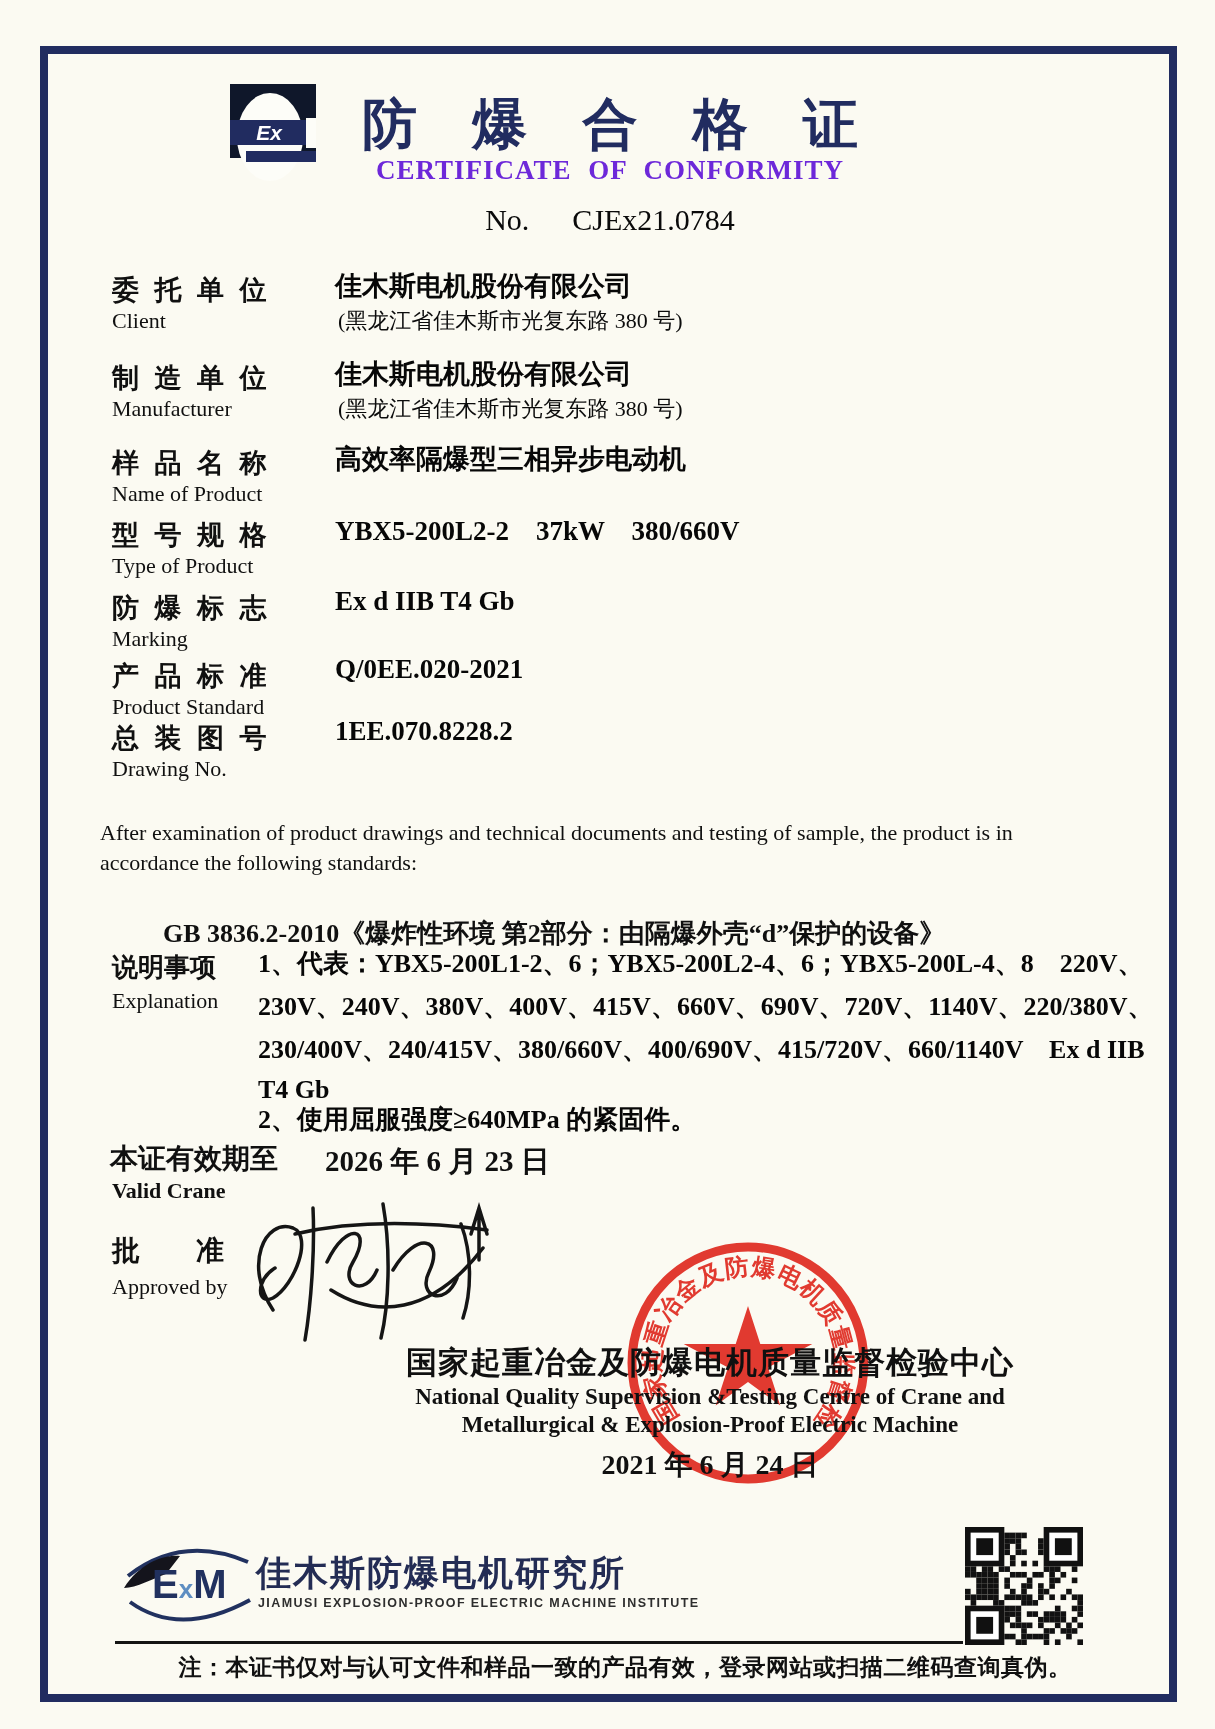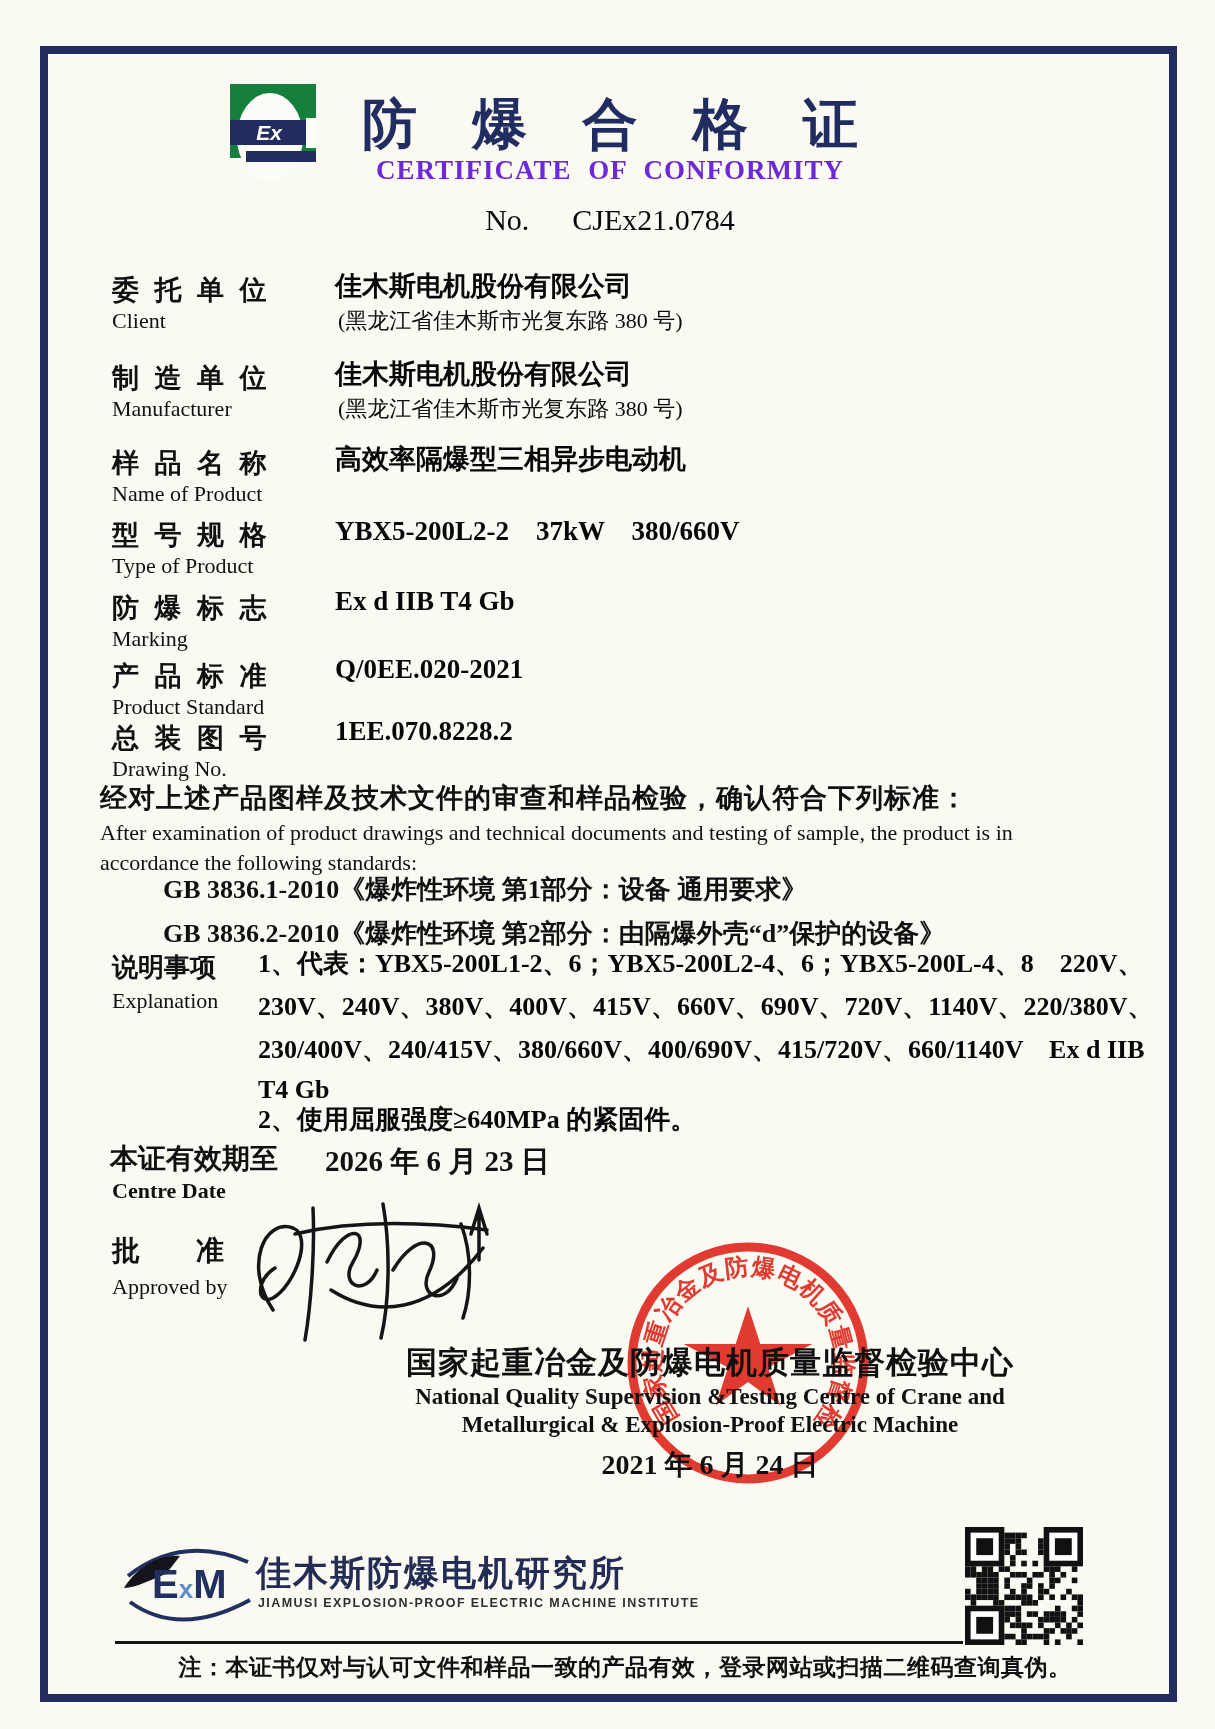--- a/index.html
+++ b/index.html
@@ -1,21 +1,21 @@
 <!DOCTYPE html>
 <html><head>
 <meta charset="utf-8">
 <style>
   html,body{margin:0;padding:0;background:#e8e8e4;}
   .page{position:relative;width:1215px;height:1729px;margin:0 auto;background:#fbfaf2;
         font-family:"Liberation Sans",sans-serif;color:#101010;overflow:hidden;}
   .border-frame{position:absolute;left:40px;top:46px;width:1121px;height:1640px;
         border:8px solid #212c60;}
   
-  .ex-logo{position:absolute;left:230px;top:84px;width:86px;height:74px;background:#15803d;}
+  .ex-logo{position:absolute;left:230px;top:84px;width:86px;height:74px;background:#0f172a;}
   .ex-logo .oval{position:absolute;left:7px;top:9px;width:66px;height:88px;background:#fdfdf8;border-radius:50%;}
   .ex-logo .bar1{position:absolute;left:0;top:36px;width:86px;height:25px;background:#212c60;}
   .ex-logo .bar2{position:absolute;left:16px;top:67px;width:70px;height:11px;background:#212c60;}
   .ex-logo .notch{position:absolute;left:76px;top:34px;width:10px;height:30px;background:#fdfdf8;}
   .ex-logo .ex-text{position:absolute;left:0;top:36px;width:78px;height:25px;line-height:25px;
         text-align:center;color:#fff;font-weight:700;font-style:italic;font-size:21px;
         font-family:"Liberation Sans",sans-serif;}
   .title-cn{position:absolute;left:330px;top:88px;width:560px;text-align:center;
         font-size:55px;font-weight:700;color:#212c60;letter-spacing:20px;text-indent:20px;}
   .title-en{position:absolute;left:330px;top:155px;width:560px;text-align:center;
@@ -121,35 +121,33 @@
     <div class="f-cn">产 品 标 准</div>
     <div class="f-en">Product Standard</div>
     <div class="f-main">Q/0EE.020-2021</div>
   </div>
   <div class="field" style="top:720px">
     <div class="f-cn">总 装 图 号</div>
     <div class="f-en">Drawing No.</div>
     <div class="f-main">1EE.070.8228.2</div>
   </div>
 
-  <div class="stmt-cn">经对上述产品图样及技术文件的审查和样品检验，确认符合下列标准：</div>
   <div class="stmt-en">After examination of product drawings and technical documents and testing of sample, the product is in accordance the following standards:</div>
-  <div class="std std1">GB 3836.1-2010《爆炸性环境 第1部分：设备 通用要求》</div>
   <div class="std std2">GB 3836.2-2010《爆炸性环境 第2部分：由隔爆外壳“d”保护的设备》</div>
 
   <div class="exp-cn">说明事项</div>
   <div class="exp-en">Explanation</div>
   <div class="exp-line" style="top:946px">1、代表：YBX5-200L1-2、6；YBX5-200L2-4、6；YBX5-200L-4、8　220V、</div>
   <div class="exp-line" style="top:989px">230V、240V、380V、400V、415V、660V、690V、720V、1140V、220/380V、</div>
   <div class="exp-line" style="top:1032px">230/400V、240/415V、380/660V、400/690V、415/720V、660/1140V　Ex d IIB</div>
   <div class="exp-line" style="top:1075px">T4 Gb</div>
   <div class="exp-line" style="top:1102px">2、使用屈服强度≥640MPa 的紧固件。</div>
 
   <div class="valid-cn">本证有效期至</div>
-  <div class="valid-en">Centre Date</div>
+  <div class="valid-en">Valid Crane</div>
   <div class="valid-val">2026 年 6 月 23 日</div>
 
   <div class="appr-cn">批　　准</div>
   <div class="appr-en">Approved by</div>
   <svg class="signature" width="280" height="185" viewBox="0 0 280 185">
     <g fill="none" stroke="#151515" stroke-width="3.5" stroke-linecap="round">
       <path d="M38,120 C 8,75 30,28 58,38 C 78,46 60,95 38,108 C 22,116 20,90 40,78"></path>
       <path d="M78,18 C 80,60 76,115 70,150"></path>
       <path d="M92,72 C 112,30 138,38 118,72 C 104,95 130,108 142,80"></path>
       <path d="M148,14 C 156,60 154,115 146,148"></path>

